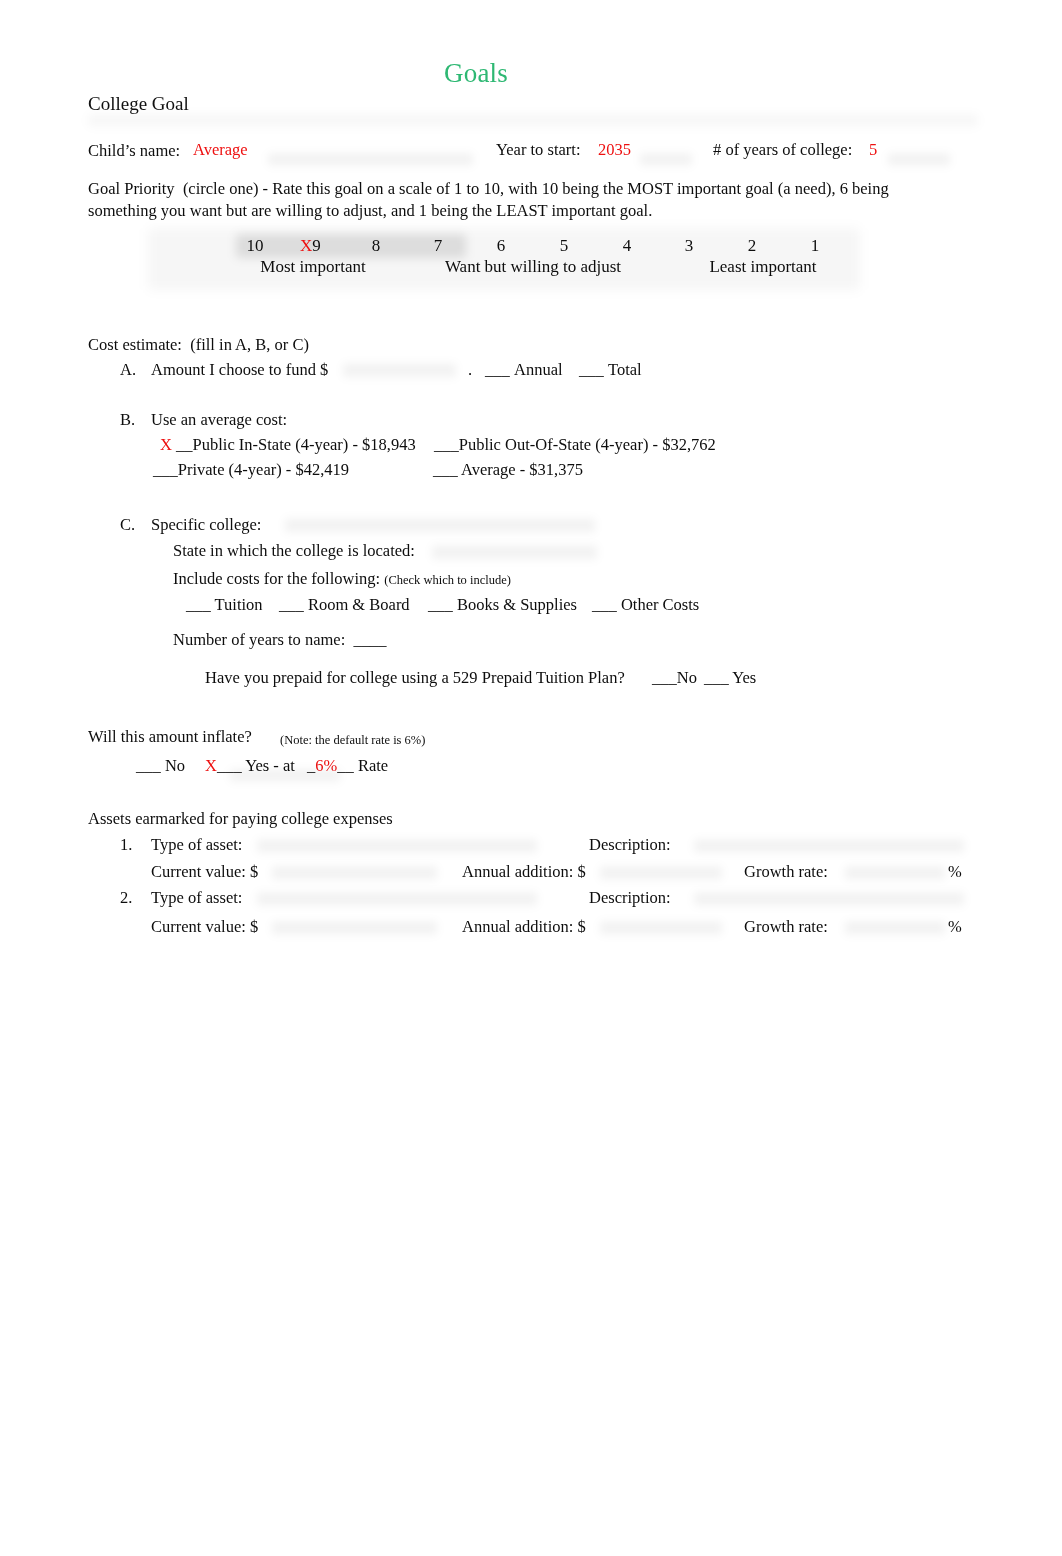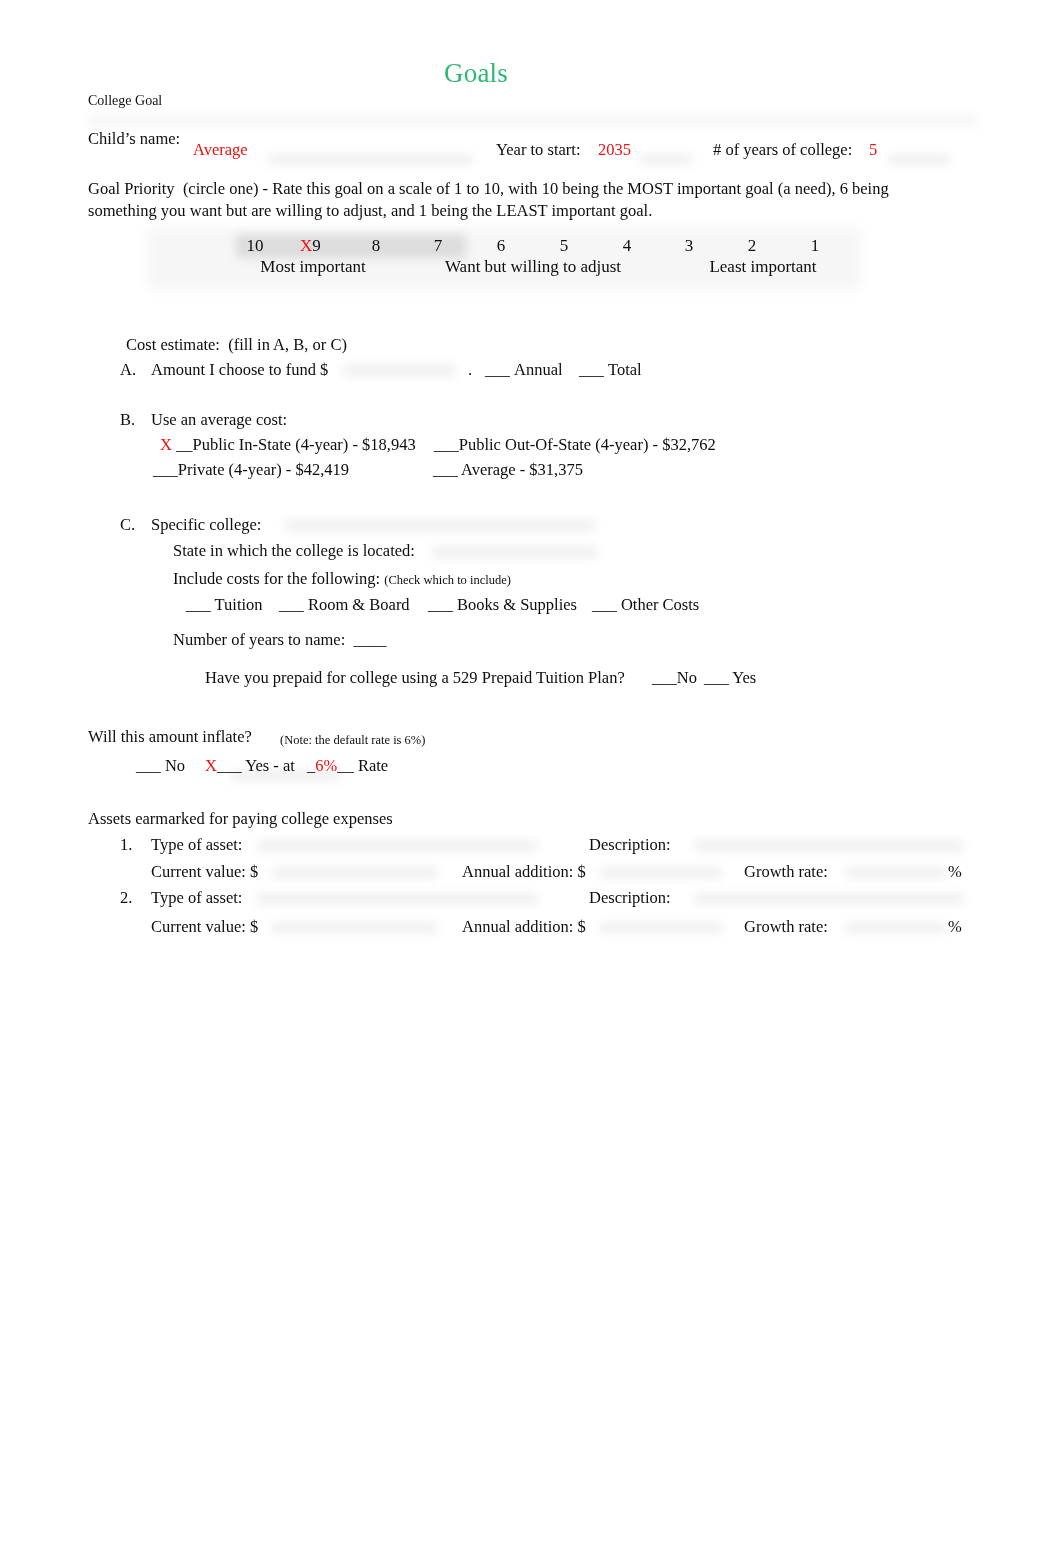--- a/index.html
+++ b/index.html
@@ -54,21 +54,21 @@
     font-size: 27px;
     color: #2eb873;
     font-family: "Liberation Serif", "DejaVu Serif", serif;
     letter-spacing: 0.2px;
   }
 
   .section-head {
     position: absolute;
     left: 88px;
     top: 93px;
-    font-size: 14px;
+    font-size: 19px;
     color: #111;
   }
   .head-rule {
     position: absolute;
     left: 88px;
     top: 113px;
     width: 890px;
     height: 16px;
   }
 
@@ -136,21 +136,21 @@
 </head>
 <body>
 
 <div class="page">
 
   <div class="doc-title">Goals</div>
 
   <div class="section-head">College Goal</div>
   <div class="blur soft head-rule"></div>
 
-  <div class="ln" style="left:88px; top:128px;">Child’s name:</div>
+  <div class="ln" style="left:88px; top:140px;">Child’s name:</div>
   <div class="ln red" style="left:193px; top:139px;">Average</div>
   <div class="blur" style="left:268px; top:152px; width:205px; height:16px;"></div>
 
   <div class="ln" style="left:496px; top:139px;">Year to start:</div>
   <div class="ln red" style="left:598px; top:139px;">2035</div>
   <div class="blur" style="left:640px; top:152px; width:52px; height:16px;"></div>
 
   <div class="ln" style="left:713px; top:139px;"># of years of college:</div>
   <div class="ln red" style="left:869px; top:139px;">5</div>
   <div class="blur" style="left:888px; top:152px; width:62px; height:16px;"></div>
@@ -175,21 +175,21 @@
     <div class="scale-num" style="left:464px;">4</div>
     <div class="scale-num" style="left:526px;">3</div>
     <div class="scale-num" style="left:589px;">2</div>
     <div class="scale-num" style="left:652px;">1</div>
 
     <div class="scale-lbl" style="left:50px; width:230px;">Most important</div>
     <div class="scale-lbl" style="left:260px; width:250px;">Want but willing to adjust</div>
     <div class="scale-lbl" style="left:515px; width:200px;">Least important</div>
   </div>
 
-  <div class="ln" style="left:88px; top:334px;margin-left:38px;">
+  <div class="ln" style="left:88px; top:334px;">
     <span>Cost estimate:</span>&nbsp;&nbsp;<span>(fill in A, B, or C)</span>
   </div>
 
   <div class="ln" style="left:120px; top:359px;">A.</div>
   <div class="ln" style="left:151px; top:359px;">Amount I choose to fund $</div>
   <div class="blur" style="left:343px; top:362px; width:113px; height:18px;"></div>
   <div class="ln" style="left:468px; top:359px;">.</div>
   <div class="ln" style="left:485px; top:359px;">___</div>
   <div class="ln" style="left:514px; top:359px;">Annual</div>
   <div class="ln" style="left:579px; top:359px;">___</div>

